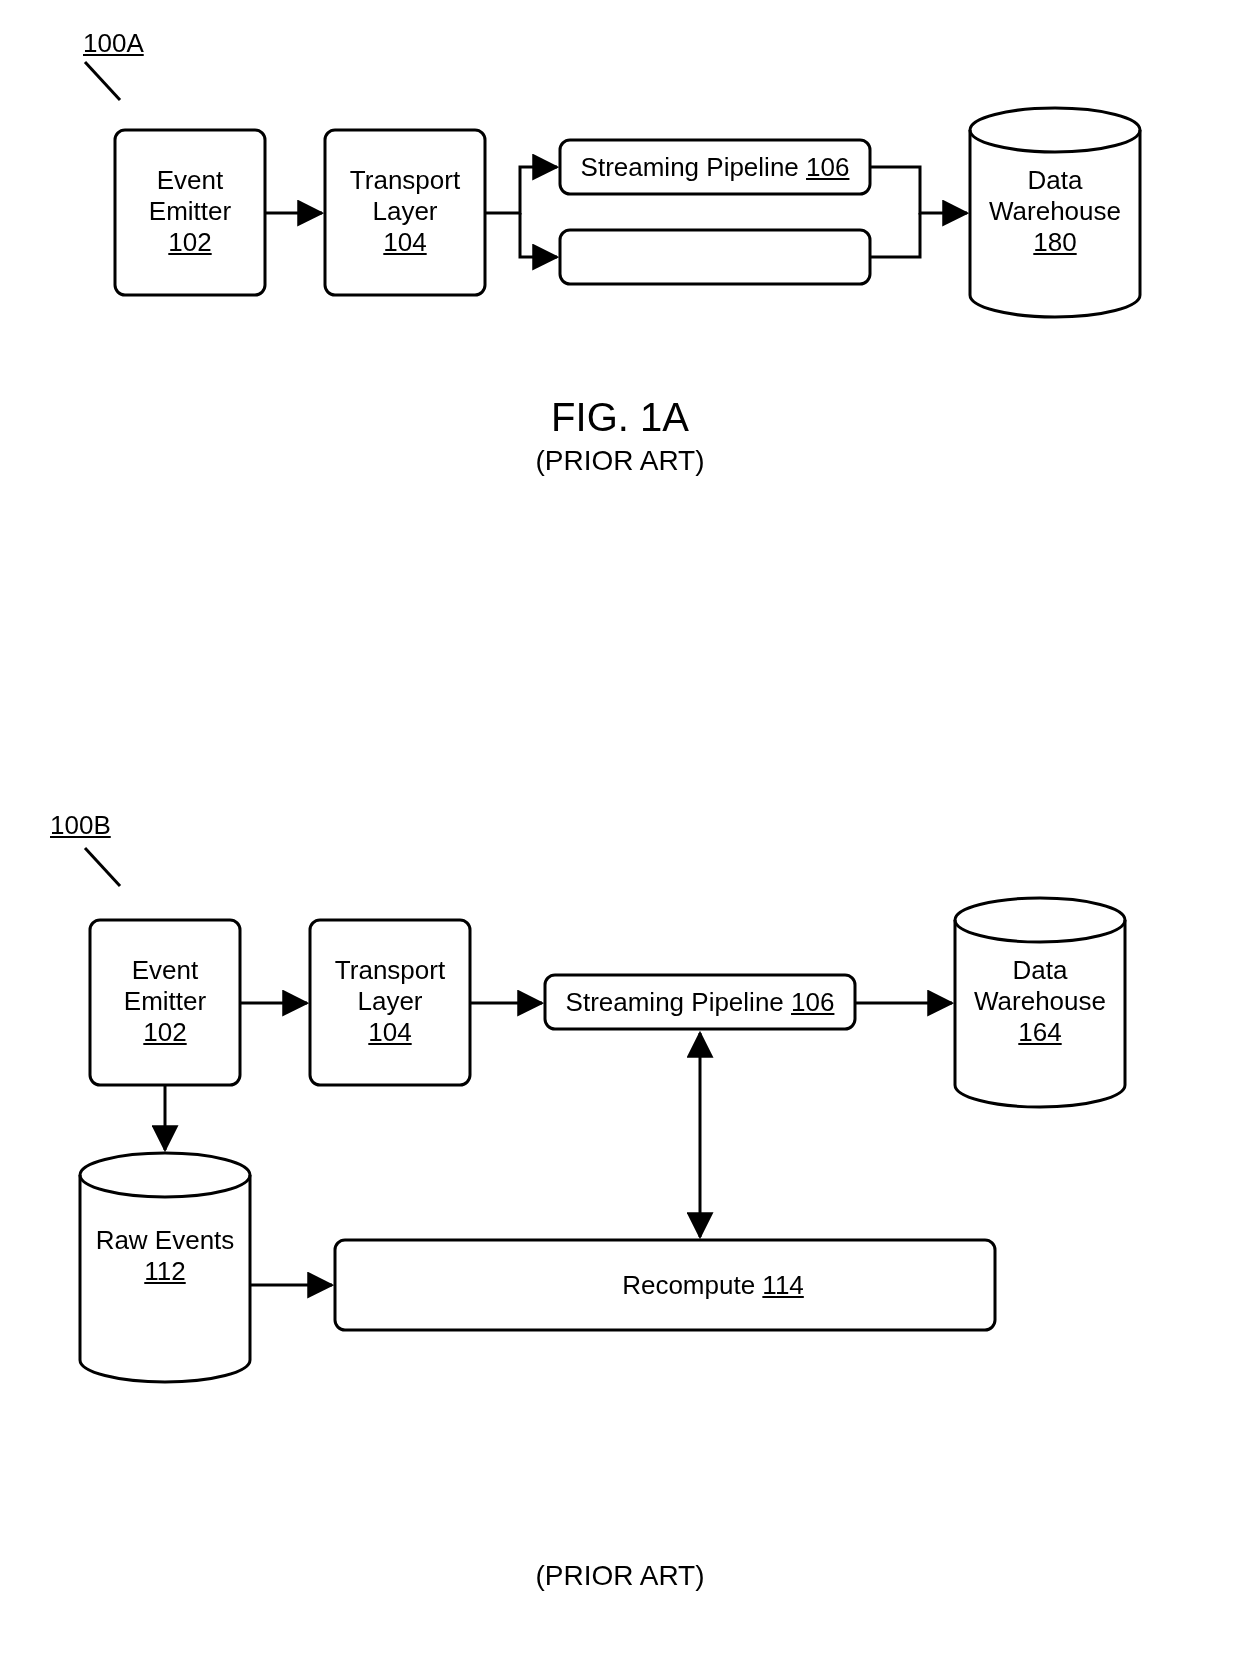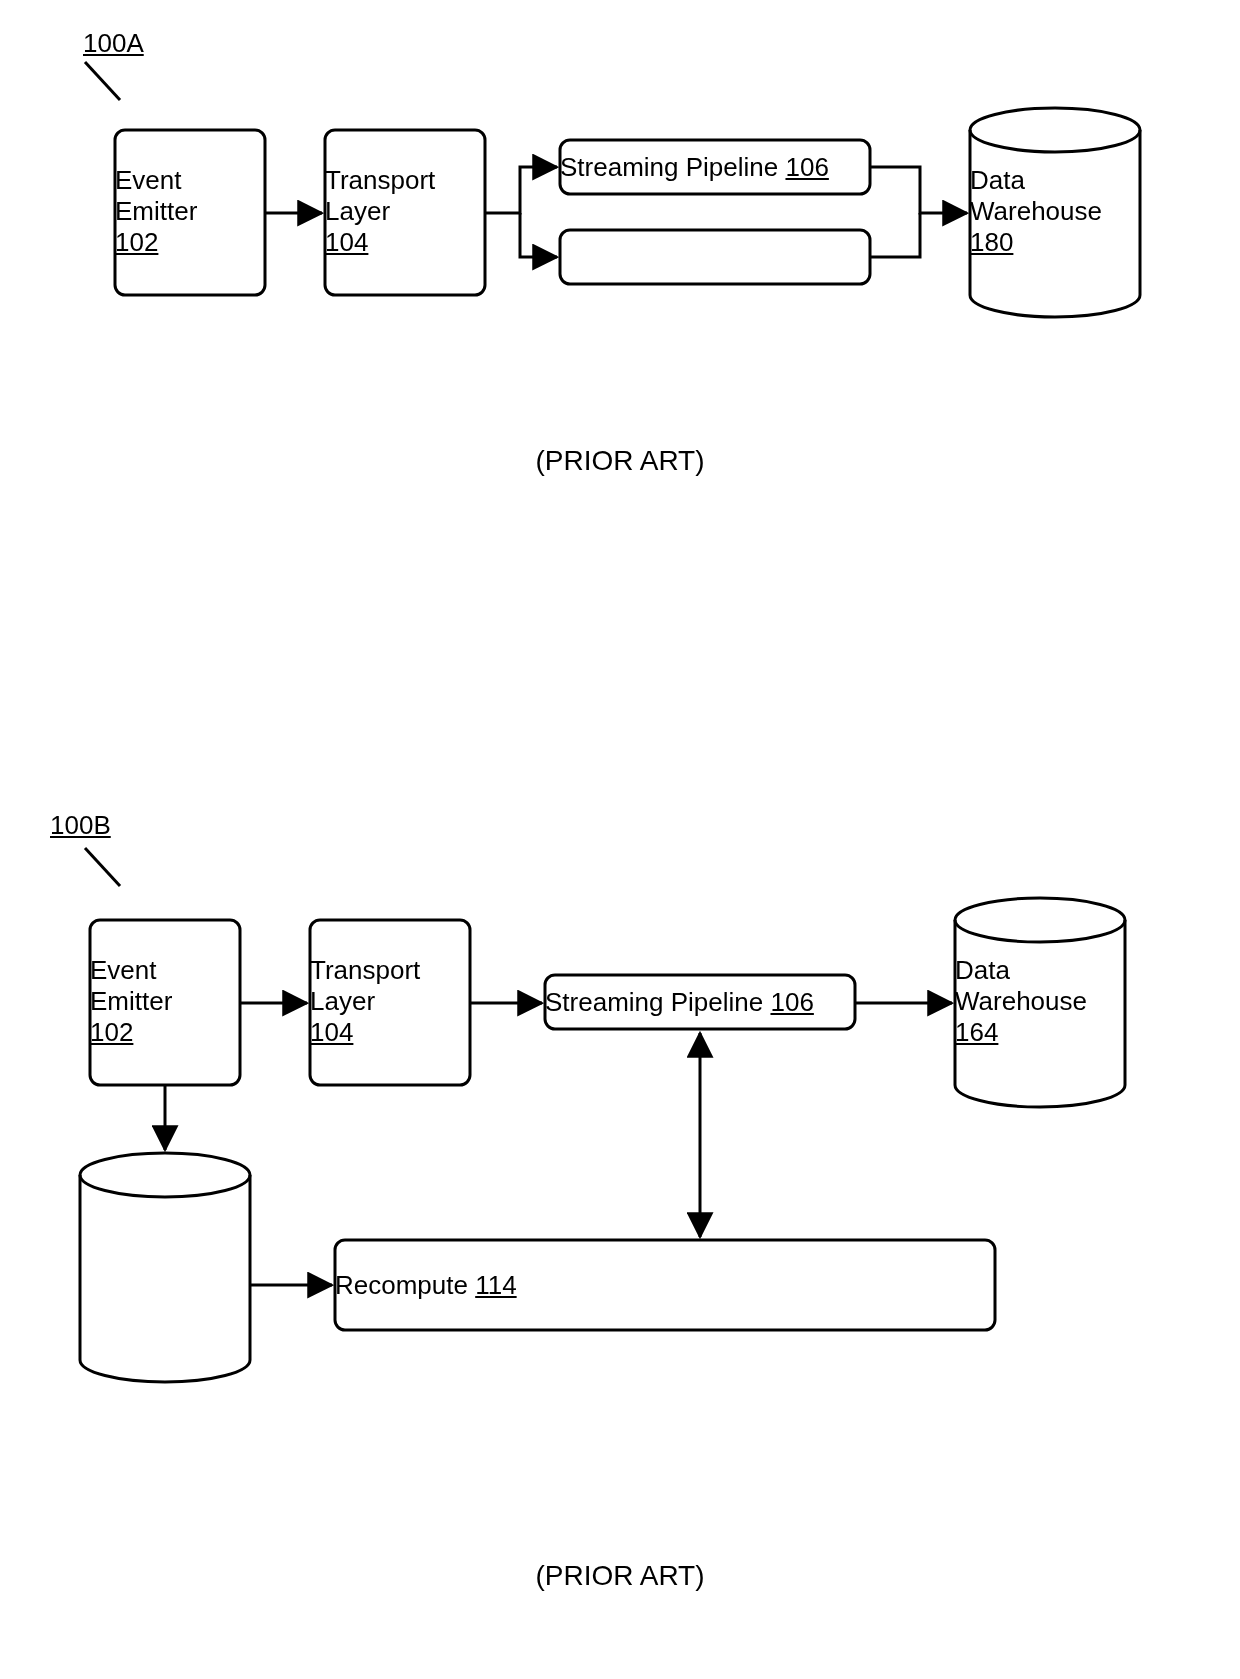--- a/index.html
+++ b/index.html
@@ -26,21 +26,21 @@
     font-size: 40px;
   }
   .fig-sub {
     position: absolute;
     width: 100%;
     text-align: center;
     font-size: 28px;
   }
   .box-text {
     font-size: 26px;
-    text-align: left;
+    text-align: center;
   }
   .ul { text-decoration: underline; }
 </style>
 </head>
 <body>
 
 <div class="page">
 
   <div class="corner-label" style="left:55px; top:28px;margin-left:28px;">100A</div>
 
@@ -117,38 +117,43 @@
     <span class="ul">104</span>
   </div>
   <div class="box-text" style="position:absolute; left:560px; top:152px; width:310px;">
     <span>Streaming Pipeline </span><span class="ul">106</span>
   </div>
   <div class="box-text" style="position:absolute; left:970px; top:165px; width:170px;">
     <span>Data Warehouse</span><br>
     <span class="ul">180</span>
   </div>
 
+  <div class="fig-title" style="top:395px;">FIG. 1A</div>
   <div class="fig-sub" style="top:445px;">(PRIOR ART)</div>
 
   <div class="corner-label" style="left:50px; top:810px;">100B</div>
 
   <div class="box-text" style="position:absolute; left:90px; top:955px; width:150px;">
     <span>Event Emitter</span><br>
     <span class="ul">102</span>
   </div>
   <div class="box-text" style="position:absolute; left:310px; top:955px; width:160px;">
     <span>Transport Layer</span><br>
     <span class="ul">104</span>
   </div>
   <div class="box-text" style="position:absolute; left:545px; top:987px; width:310px;">
     <span>Streaming Pipeline </span><span class="ul">106</span>
   </div>
   <div class="box-text" style="position:absolute; left:955px; top:955px; width:170px;">
     <span>Data Warehouse</span><br>
     <span class="ul">164</span>
   </div>
+  <div class="box-text" style="position:absolute; left:80px; top:1225px; width:170px;">
+    <span>Raw Events</span><br>
+    <span class="ul">112</span>
+  </div>
   <div class="box-text" style="position:absolute; left:335px; top:1270px; width:756px;">
     <span>Recompute </span><span class="ul">114</span>
   </div>
 
   <div class="fig-sub" style="top:1560px;">(PRIOR ART)</div>
 
 </div>
 
 </body></html>

